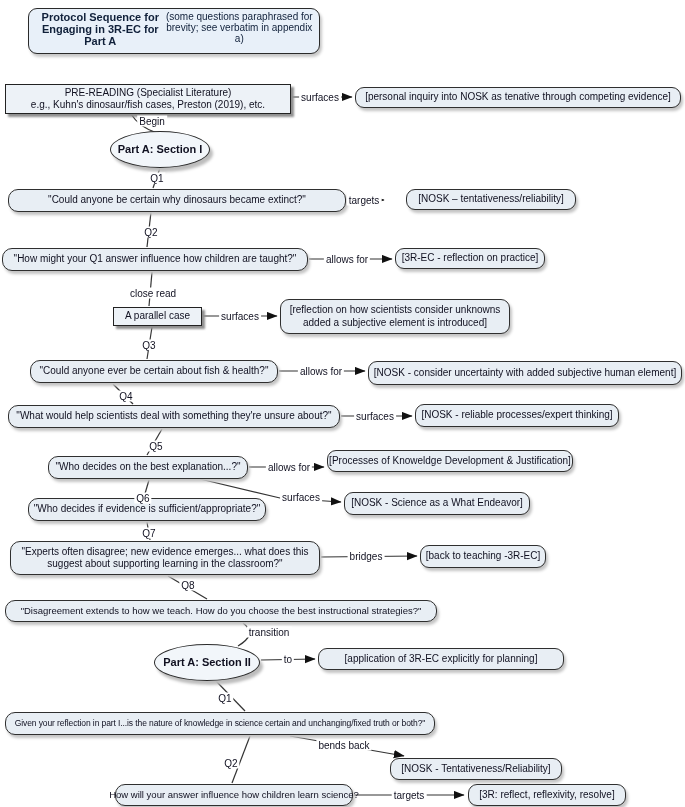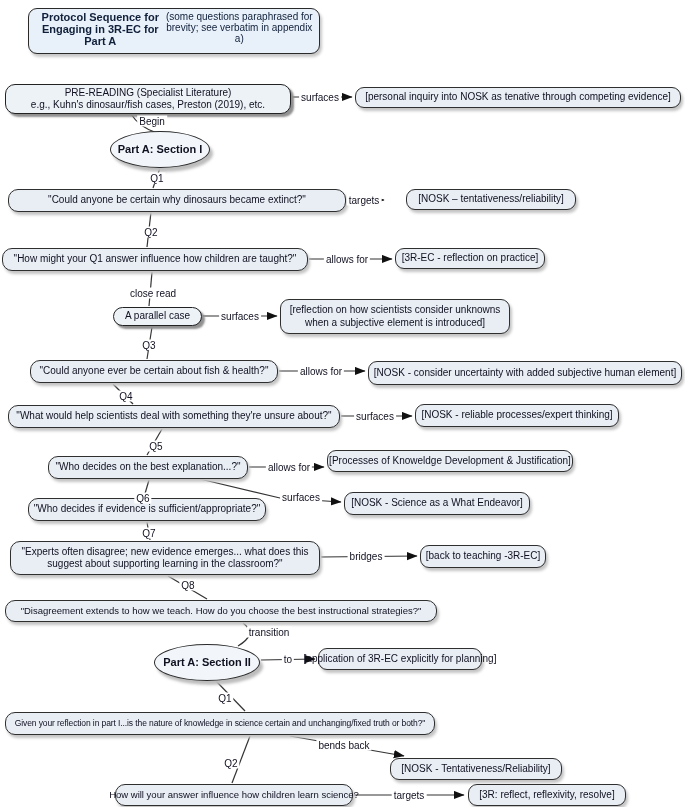--- a/index.html
+++ b/index.html
@@ -9,21 +9,21 @@
   }
   svg.wires{position:absolute;left:0;top:0;pointer-events:none;}
   .node{
     position:absolute;display:flex;align-items:center;justify-content:center;
     text-align:center;background:#e8eef4;border:1.3px solid #2f2f2f;
     font-size:10px;line-height:1.25;padding:1px 5px;box-sizing:border-box;
     border-radius:10px;box-shadow:2px 3px 3px #c4c4c4;white-space:nowrap;
   }
   .node.out{border-radius:9px;}
   .node.wrap{white-space:normal;}
-  .node.sharp{border-radius:10px;background:#edf2f7;box-shadow:3px 3px 2px #909090;border:1.3px solid #222;align-items:center;}
+  .node.sharp{border-radius:0;background:#edf2f7;box-shadow:3px 3px 2px #909090;border:1.3px solid #222;align-items:center;}
   .node.ellipse{border-radius:50%;background:#f2f6fa;font-weight:bold;font-size:11px;box-shadow:3px 4px 3px #bdbdbd;border:1.5px solid #2a2a2a;}
   .titlebox{
     position:absolute;left:28px;top:8px;width:292px;height:46px;box-sizing:border-box;
     background:#e8f0f9;border:1.5px solid #2a2a2a;border-radius:9px;
     box-shadow:2px 3px 3px #c8c8c8;display:flex;flex-direction:row;justify-content:space-evenly;
     text-align:center;padding:2px 6px;
   }
   .titlebox .t1{font-weight:bold;font-size:11px;color:#10203a;}
   .titlebox .t2{font-size:10px;color:#10203a;}
   .elabel{
@@ -108,33 +108,33 @@
   <div class="node f85" style="left:5px;top:712px;width:430px;height:23px;">Given your reflection in part I...is the nature of knowledge in science certain and unchanging/fixed truth or both?"</div>
 
   <div class="node f95" style="left:115px;top:784px;width:238px;height:22px;">How will your answer influence how children learn science?</div>
 
   <div class="node out" style="left:355px;top:87px;width:326px;height:21px;">[personal inquiry into NOSK as tenative through competing evidence]</div>
 
   <div class="node out" style="left:386px;top:189px;width:170px;height:21px;margin-left:20px;">[NOSK – tentativeness/reliability]</div>
 
   <div class="node out" style="left:395px;top:248px;width:150px;height:21px;">[3R-EC - reflection on practice]</div>
 
-  <div class="node out wrap" style="left:280px;top:299px;width:230px;height:35px;">[reflection on how scientists consider unknowns when a subjective element is introduced]</div>
+  <div class="node out wrap" style="left:280px;top:299px;width:230px;height:35px;">[reflection on how scientists consider unknowns added a subjective element is introduced]</div>
 
   <div class="node out" style="left:368px;top:361px;width:314px;height:24px;">[NOSK - consider uncertainty with added subjective human element]</div>
 
   <div class="node out" style="left:415px;top:404px;width:204px;height:23px;">[NOSK - reliable processes/expert thinking]</div>
 
   <div class="node out" style="left:327px;top:450px;width:246px;height:22px;">[Processes of Knoweldge Development &amp; Justification]</div>
 
   <div class="node out" style="left:344px;top:492px;width:186px;height:23px;">[NOSK - Science as a What Endeavor]</div>
 
   <div class="node out" style="left:420px;top:545px;width:126px;height:23px;">[back to teaching -3R-EC]</div>
 
-  <div class="node out" style="left:318px;top:648px;width:164px;height:22px;">[application of 3R-EC explicitly for planning]</div>
+  <div class="node out" style="left:318px;top:648px;width:246px;height:22px;">[application of 3R-EC explicitly for planning]</div>
 
   <div class="node out" style="left:390px;top:758px;width:172px;height:22px;">[NOSK - Tentativeness/Reliability]</div>
 
   <div class="node out" style="left:468px;top:784px;width:158px;height:22px;">[3R: reflect, reflexivity, resolve]</div>
 
   <span class="elabel" style="left:320px;top:97px;">surfaces</span>
   <span class="elabel" style="left:152px;top:121px;">Begin</span>
   <span class="elabel" style="left:157px;top:178px;">Q1</span>
   <span class="elabel" style="left:364px;top:200px;">targets</span>
   <span class="elabel" style="left:151px;top:232px;">Q2</span>

